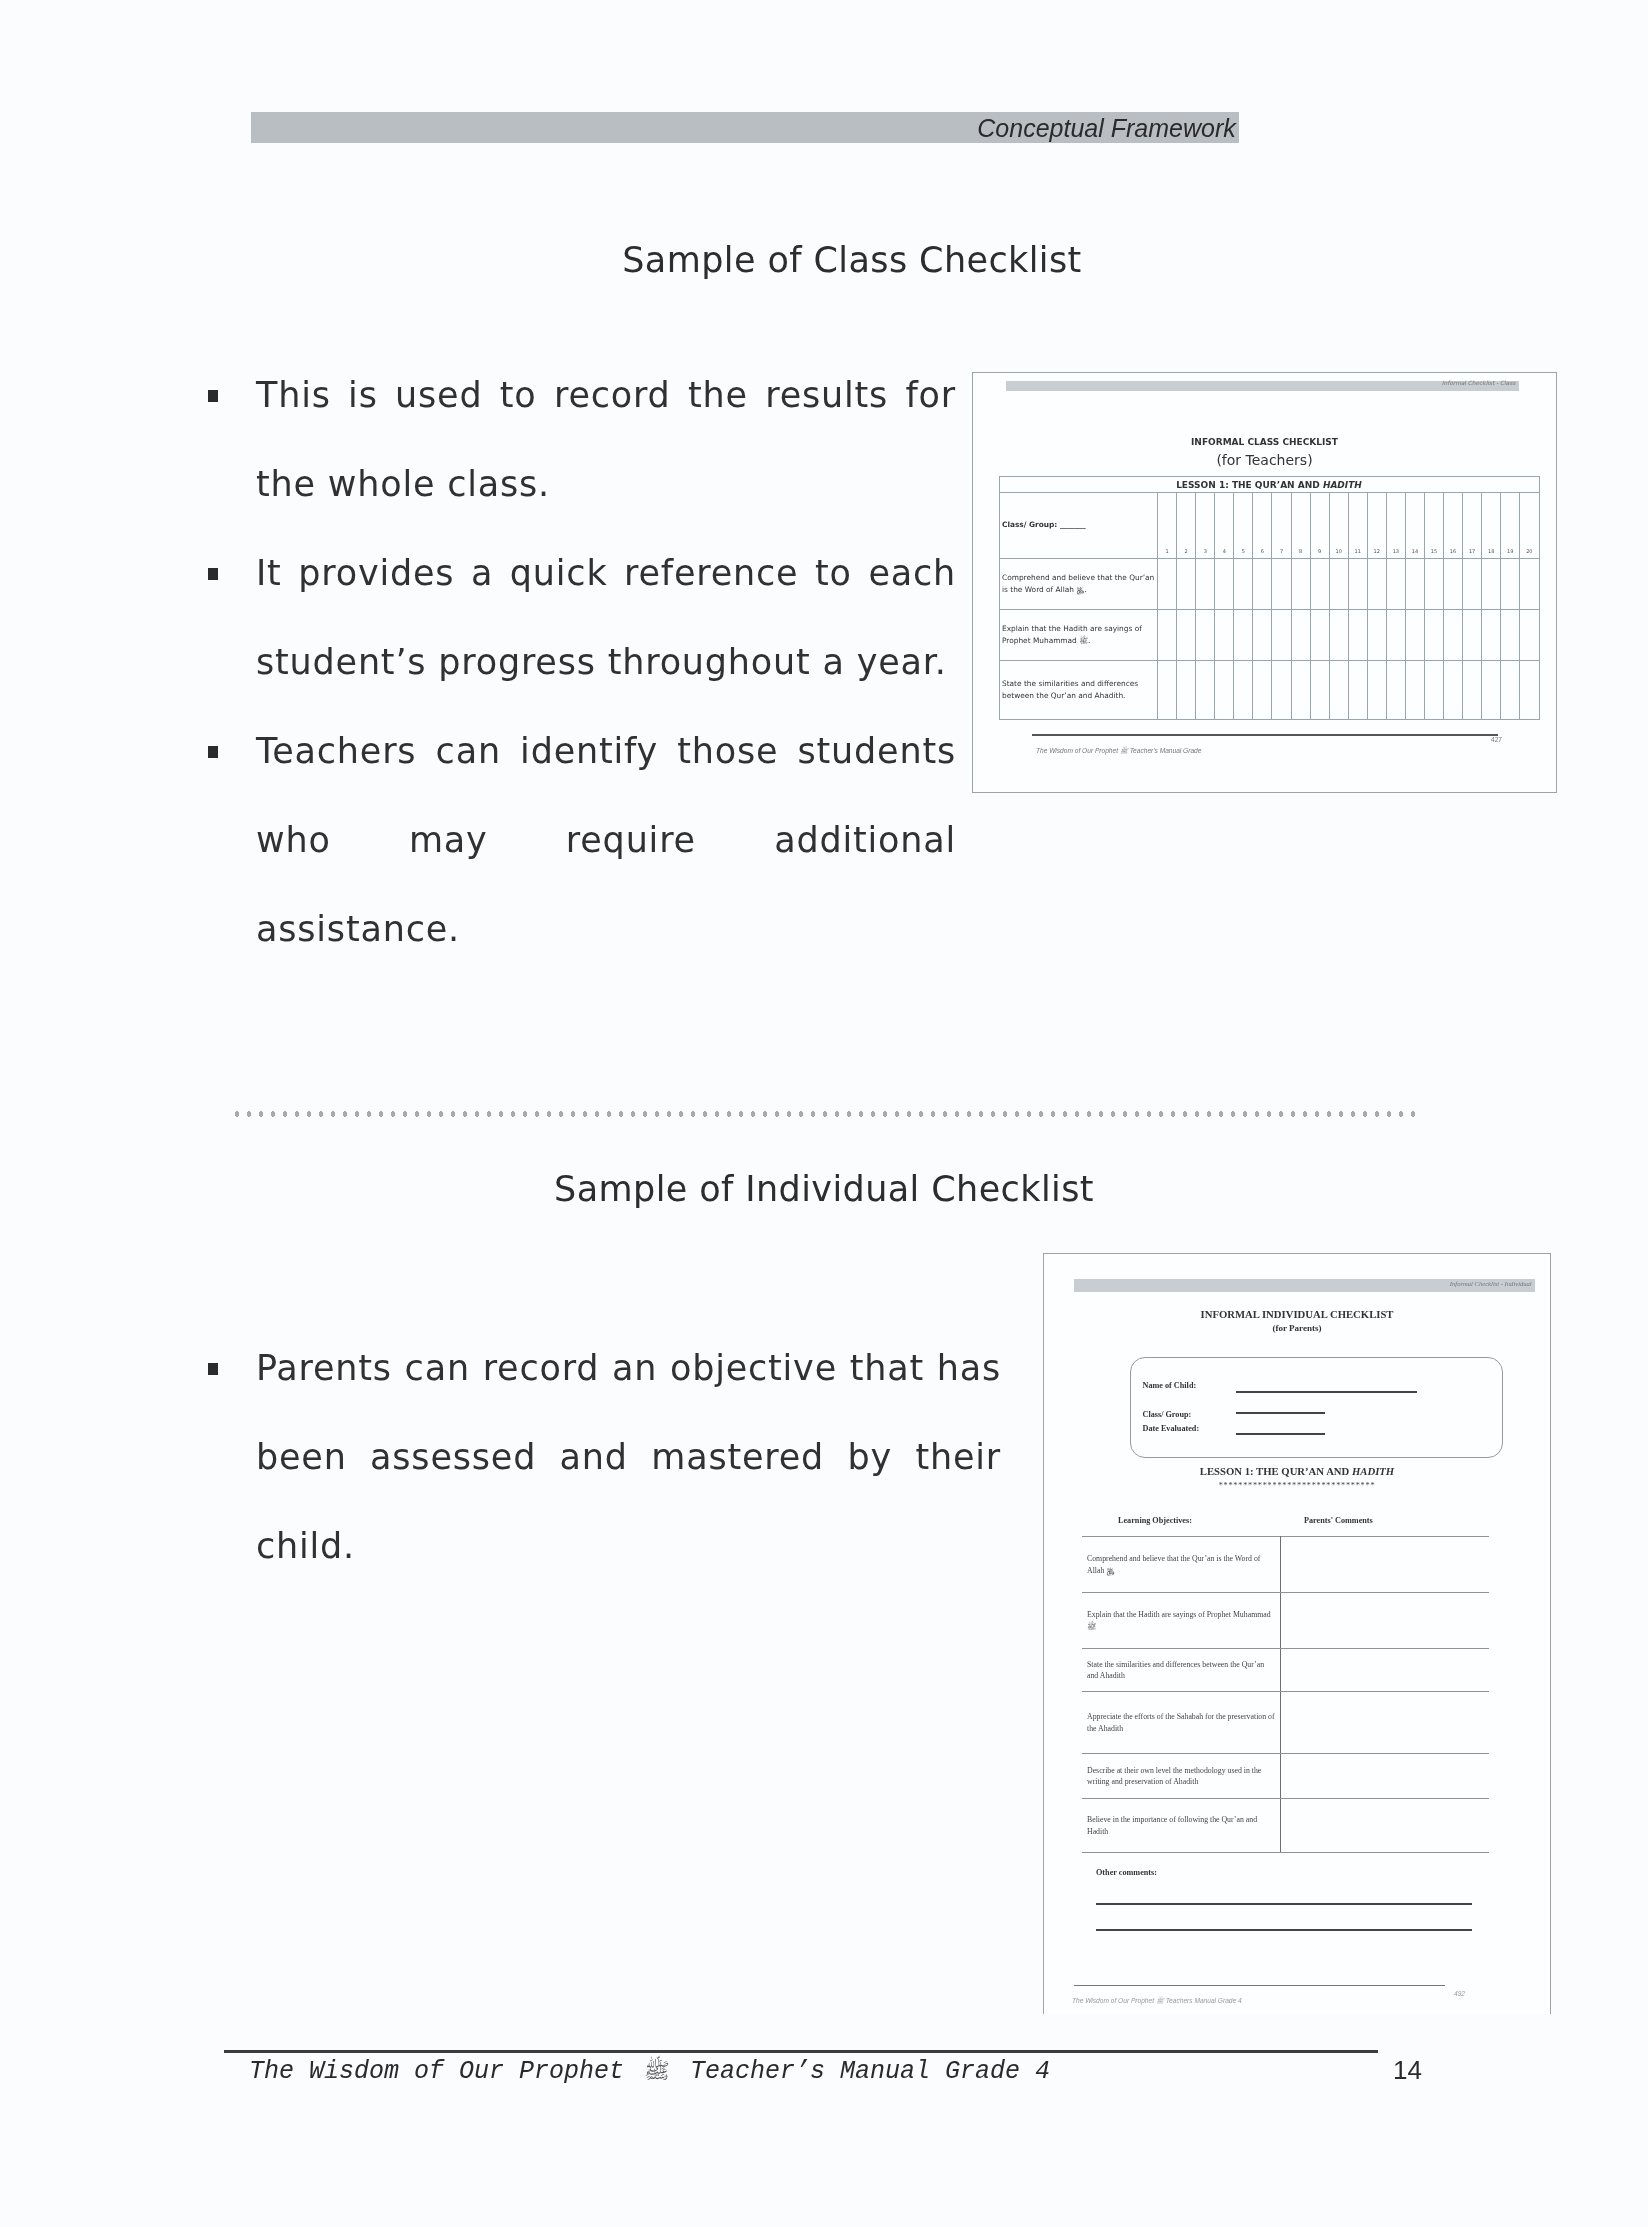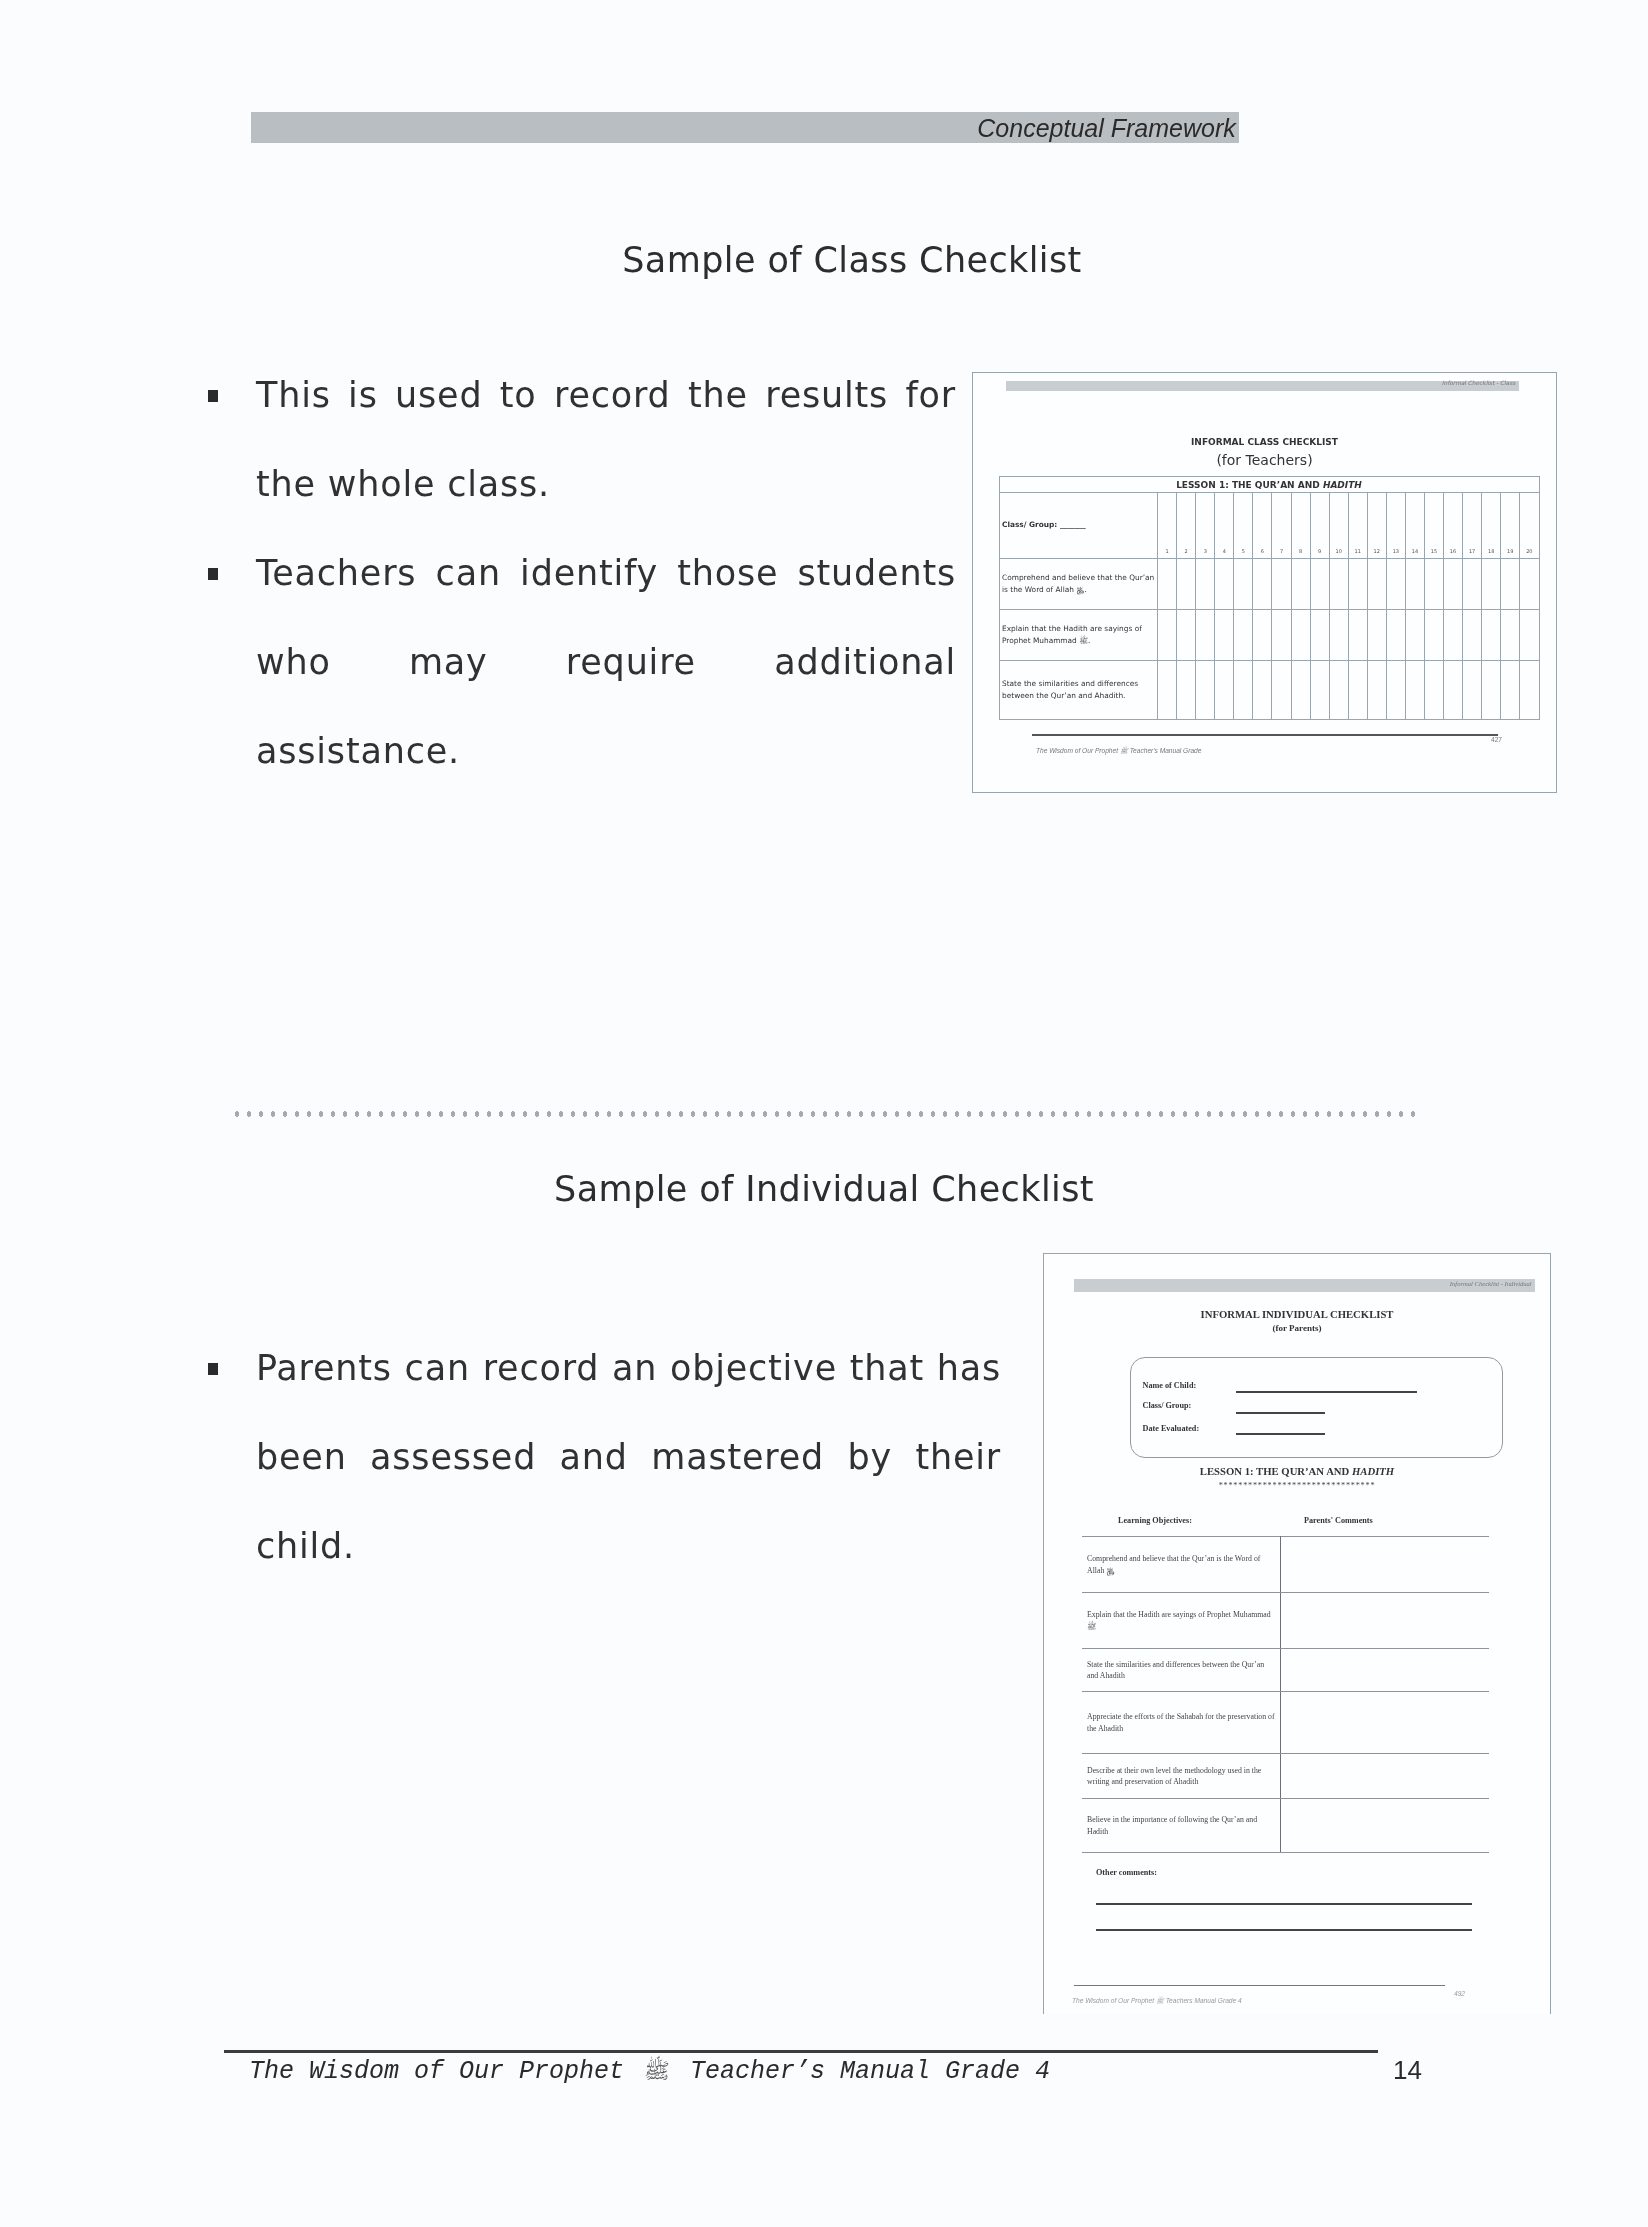--- a/index.html
+++ b/index.html
@@ -86,21 +86,21 @@
 <body>
 
 <div class="header-bar">
   <span class="header-title">Conceptual Framework</span>
 </div>
 
 <div class="section-title" style="top:240px;margin-left:28px;">Sample of Class Checklist</div>
 
 <ul class="bullets" style="left:208px; top:351px; width:748px;">
   <li><span class="sq"></span><span>This is used to record the results for the whole class.</span></li>
-  <li><span class="sq"></span></li>
+  <li><span class="sq"></span><span>It provides a quick reference to each student’s progress throughout a year.</span></li>
   <li><span class="sq"></span><span>Teachers can identify those students who may require additional assistance.</span></li>
 </ul>
 
 <div class="thumb" style="left:972px; top:372px; width:583px; height:419px;">
   <div class="thumb-bar" style="left:33px; top:8.2px; width:513px;">
     <span>Informal Checklist - Class</span>
   </div>
   <div class="cc-title" style="top:64px;">INFORMAL CLASS CHECKLIST</div>
   <div class="cc-sub" style="top:79px;">(for Teachers)</div>
   <table class="cc-table" style="left:25.5px; top:103px; width:541px;">
@@ -218,21 +218,21 @@
 
 <div class="thumb ic" style="left:1043px; top:1253px; width:506px; height:760px; border-bottom:none;">
   <div class="thumb-bar" style="left:30px; top:25px; width:461px; height:13px;">
     <span style="font-size:6.6px; top:0.8px;">Informal Checklist - Individual</span>
   </div>
   <div class="ic-title" style="top:54px;">INFORMAL INDIVIDUAL CHECKLIST</div>
   <div class="ic-title" style="top:68px; font-size:9px;">(for Parents)</div>
   <div class="ic-box" style="left:62px; top:103px; width:371px; height:99px;margin-left:24px;">
     <div class="ic-row" style="top:23px;">Name of Child:</div>
     <div class="ic-line" style="left:105px; top:33px; width:181px;"></div>
-    <div class="ic-row" style="top:43px;font-family:Liberation Serif, serif;">Class/ Group:</div>
+    <div class="ic-row" style="top:52px;font-family:Liberation Serif, serif;">Class/ Group:</div>
     <div class="ic-line" style="left:105px; top:54px; width:89px;"></div>
     <div class="ic-row" style="top:66px;">Date Evaluated:</div>
     <div class="ic-line" style="left:105px; top:75px; width:89px;"></div>
   </div>
   <div class="ic-lesson" style="top:211px;"><span>LESSON 1: THE QUR’AN AND </span><i>HADITH</i></div>
   <div class="ic-stars" style="top:227px;">********************************</div>
   <div class="ic-colhead" style="left:74px; top:262px;">Learning Objectives:</div>
   <div class="ic-colhead" style="left:260px; top:262px;">Parents' Comments</div>
   <table class="ic-table" style="left:38px; top:282px;">
     <tbody>

